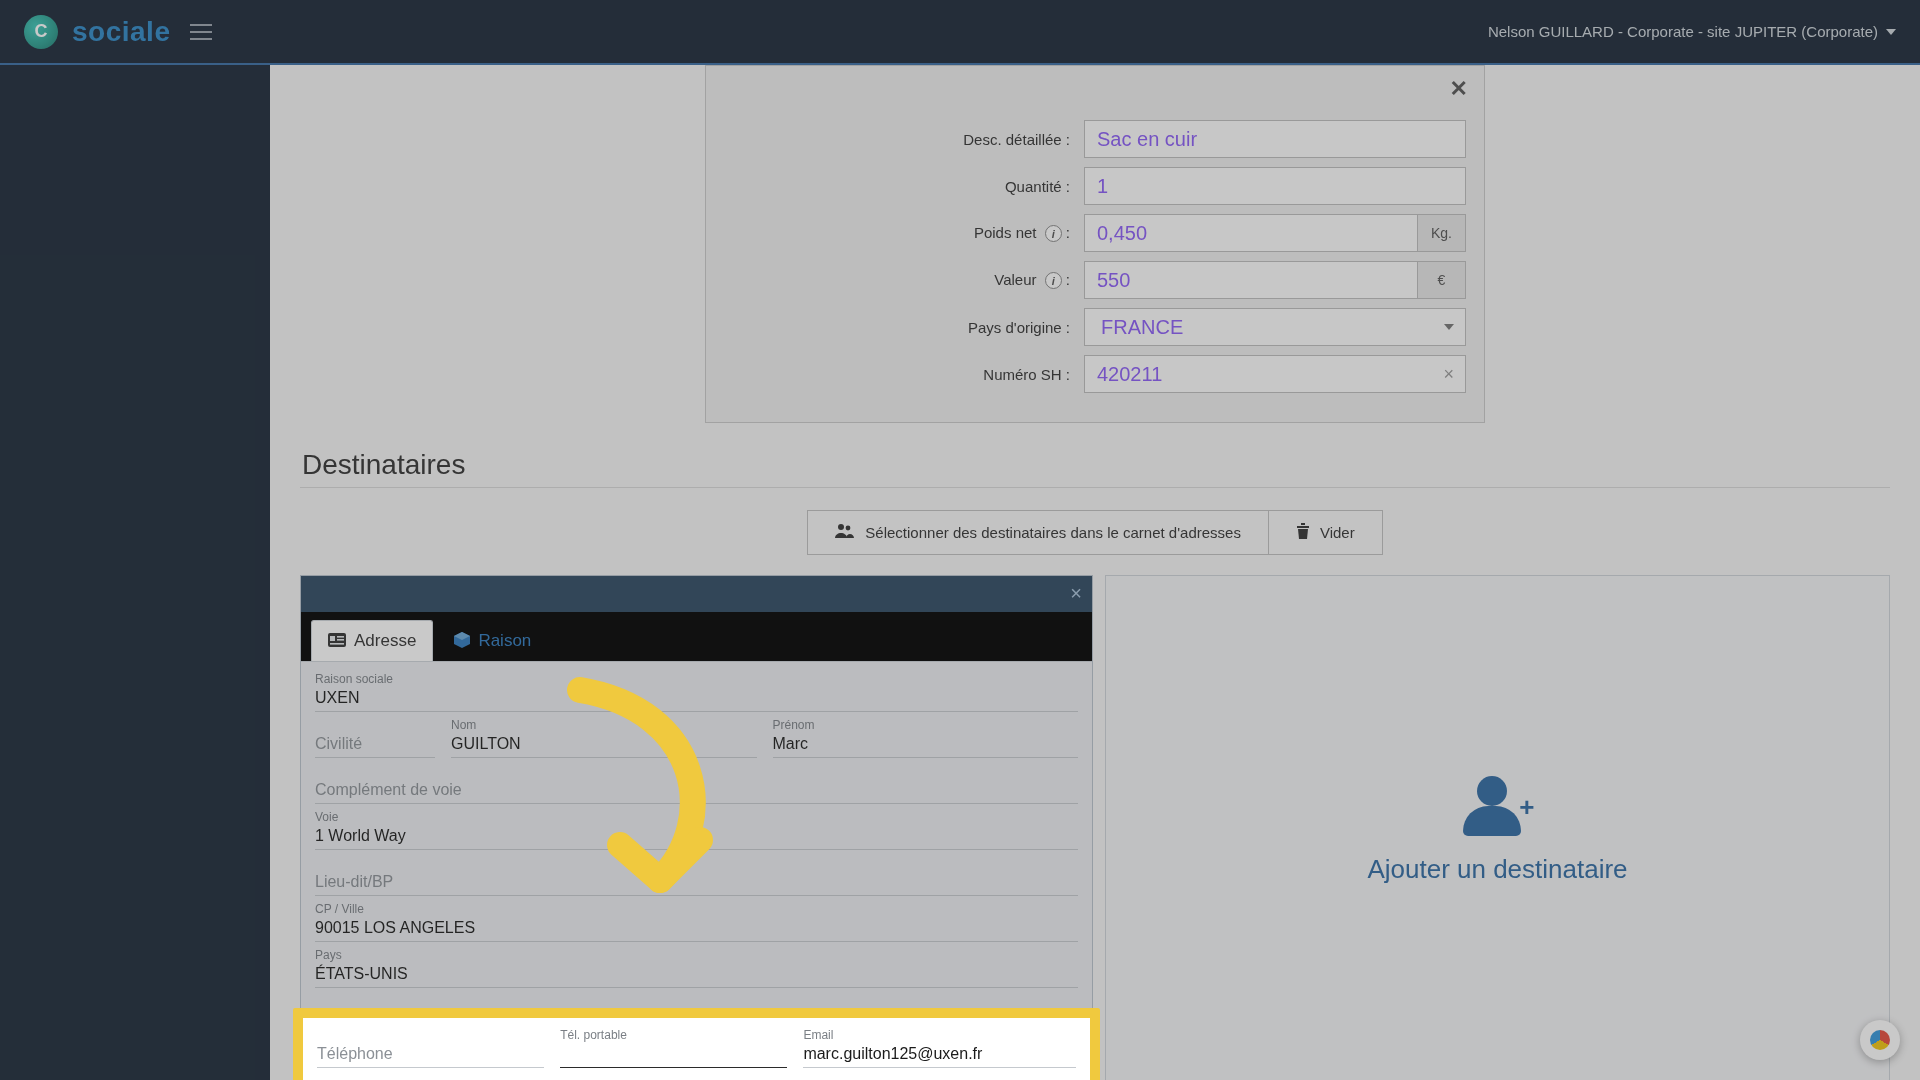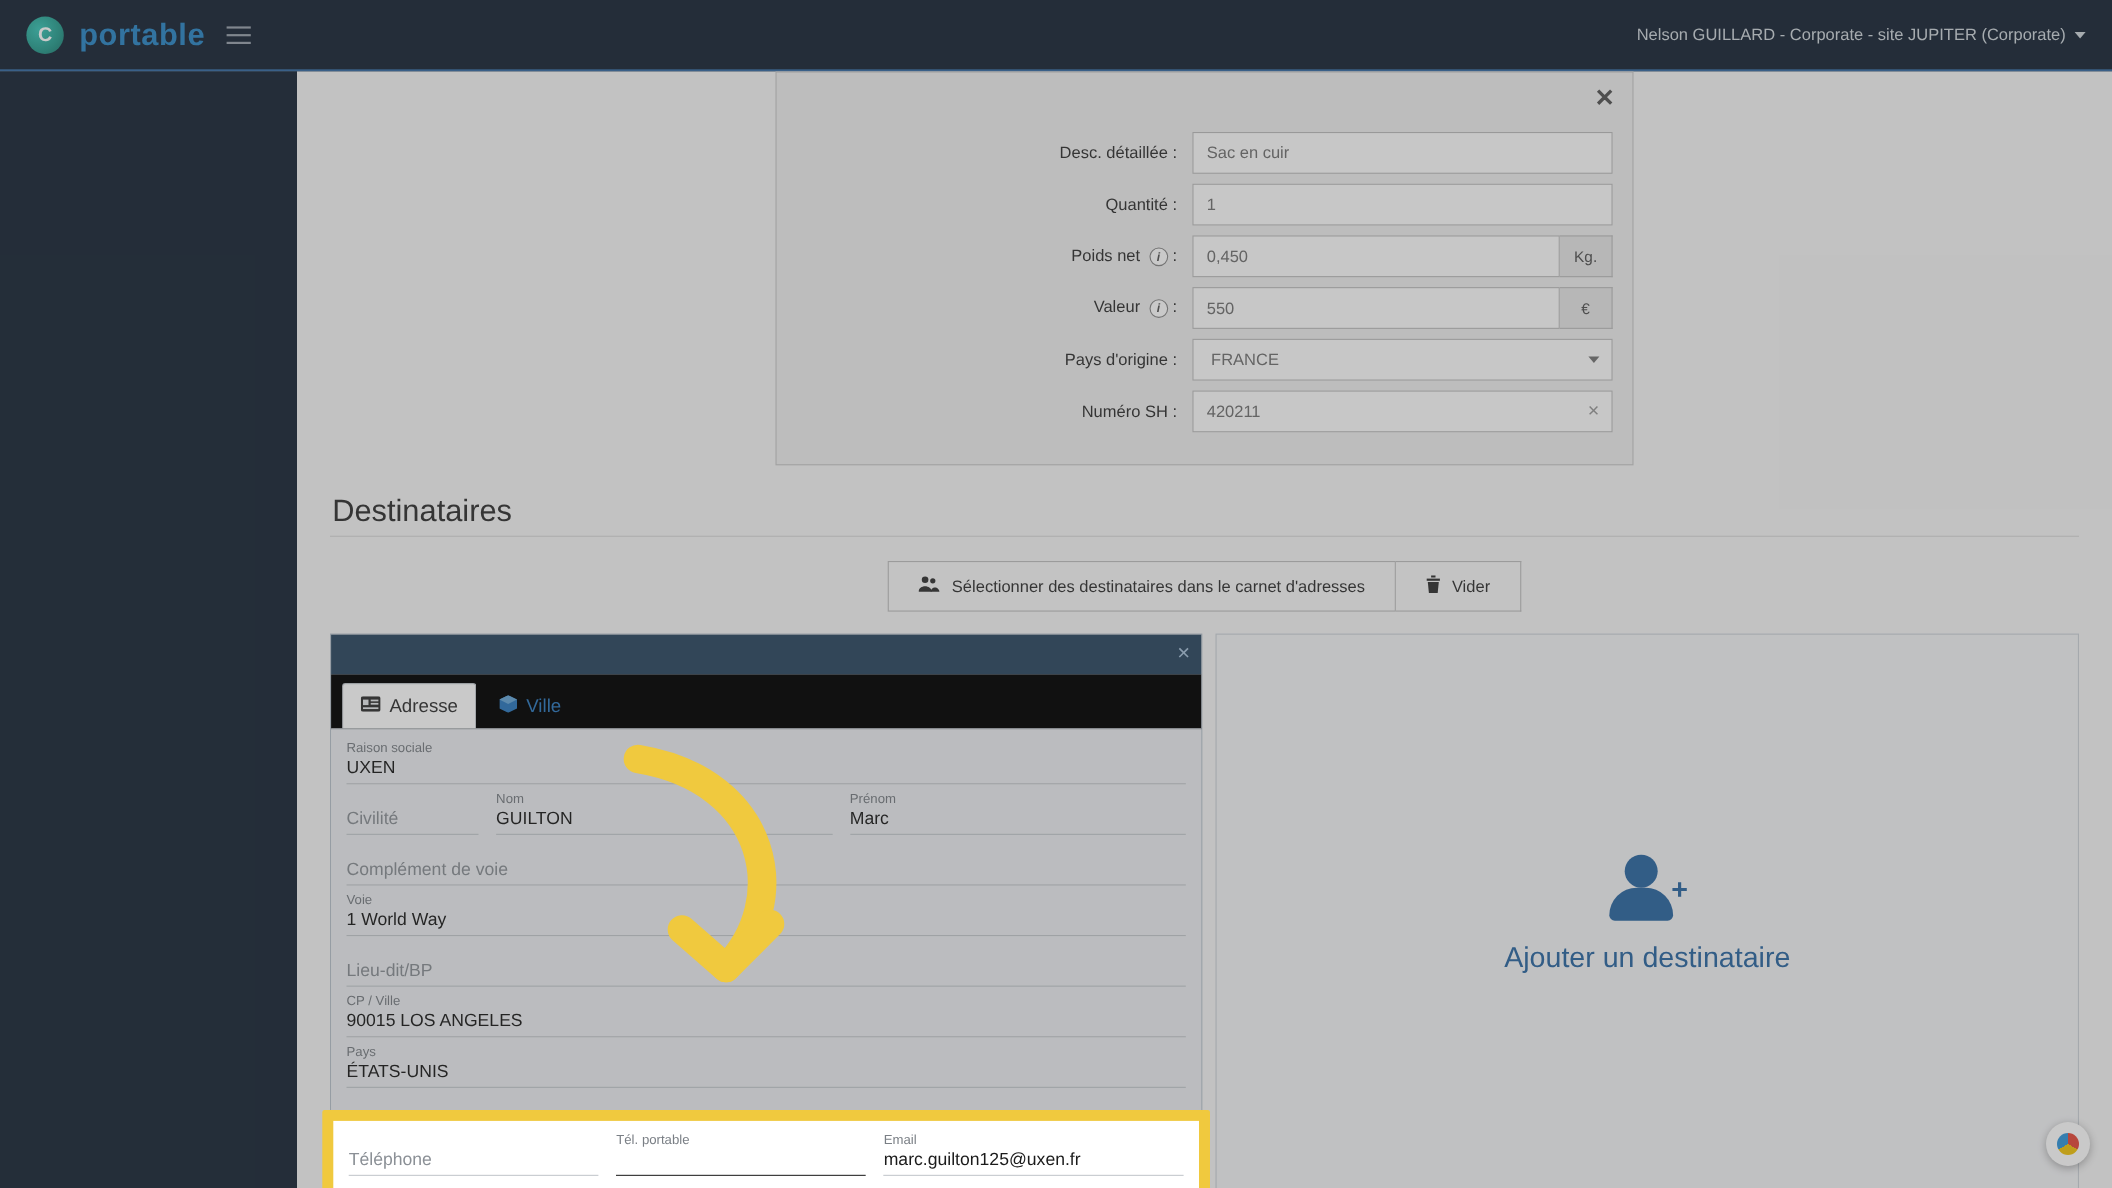--- a/index.html
+++ b/index.html
@@ -42,21 +42,21 @@
     padding: 54px 18px 20px 18px;
   }
   .detail-box .close-x {
     position: absolute; right: 16px; top: 10px; font-size: 22px; color: #555; cursor: pointer;
     font-weight: 700;
   }
   .field-row { display: flex; align-items: center; margin-bottom: 9px; }
   .field-label { width: 360px; text-align: right; padding-right: 14px; color: #333; font-size: 15px; }
   .field-input {
     flex: 1; height: 38px; border: 1px solid #bdbdbd; background: #fdfdfd;
-    padding: 0 12px; font-size: 15px; color: #737373;
+    padding: 0 12px; font-size: 20px; color: #8b5cf6;
   }
   .input-group { display: flex; flex: 1; }
   .input-addon {
     width: 48px; border: 1px solid #bdbdbd; border-left: none; background: #e6e6e6;
     display: flex; align-items: center; justify-content: center; font-size: 14px; color: #555;
   }
   .info-dot {
     display:inline-flex; width:17px;height:17px;border-radius:50%;background:#fff;border:1px solid #888;
     align-items:center;justify-content:center;font-size:11px;color:#555;font-style:italic;font-weight:700;
     margin-left:4px;
@@ -153,21 +153,21 @@
   }
 </style>
 </head>
 <body>
 
 <div class="app-header">
   <div class="brand">
     <div class="brand-logo">
       <span>C</span>
     </div>
-    <span class="brand-text">portable</span>
+    <span class="brand-text">sociale</span>
     <div class="hamburger">
         <span></span>
         <span></span>
         <span></span>
       </div>
   </div>
   <div class="user-chip">
     <span>Nelson GUILLARD - Corporate - site JUPITER (Corporate)</span>
     <span class="chev"></span>
   </div>
@@ -279,21 +279,21 @@
           </div>
           <div class="tab inactive">
             <span class="idc">
               <svg width="16" height="16" viewBox="0 0 16 16">
                   <g fill="#2f7bbf">
                     <path d="M8 0l8 4v8l-8 4-8-4V4z"></path>
                   </g>
                   <path d="M8 0l8 4-8 4-8-4z" fill="#6aa8d8"></path>
                 </svg>
             </span>
-            <span>Ville</span>
+            <span>Raison</span>
           </div>
         </div>
 
         <div class="form-pad" style="position:relative; padding-bottom:90px;">
           <div class="fl-row">
             <div class="fl">
               <span class="lab">Raison sociale</span>
               <div class="val bold">UXEN</div>
             </div>
           </div>

